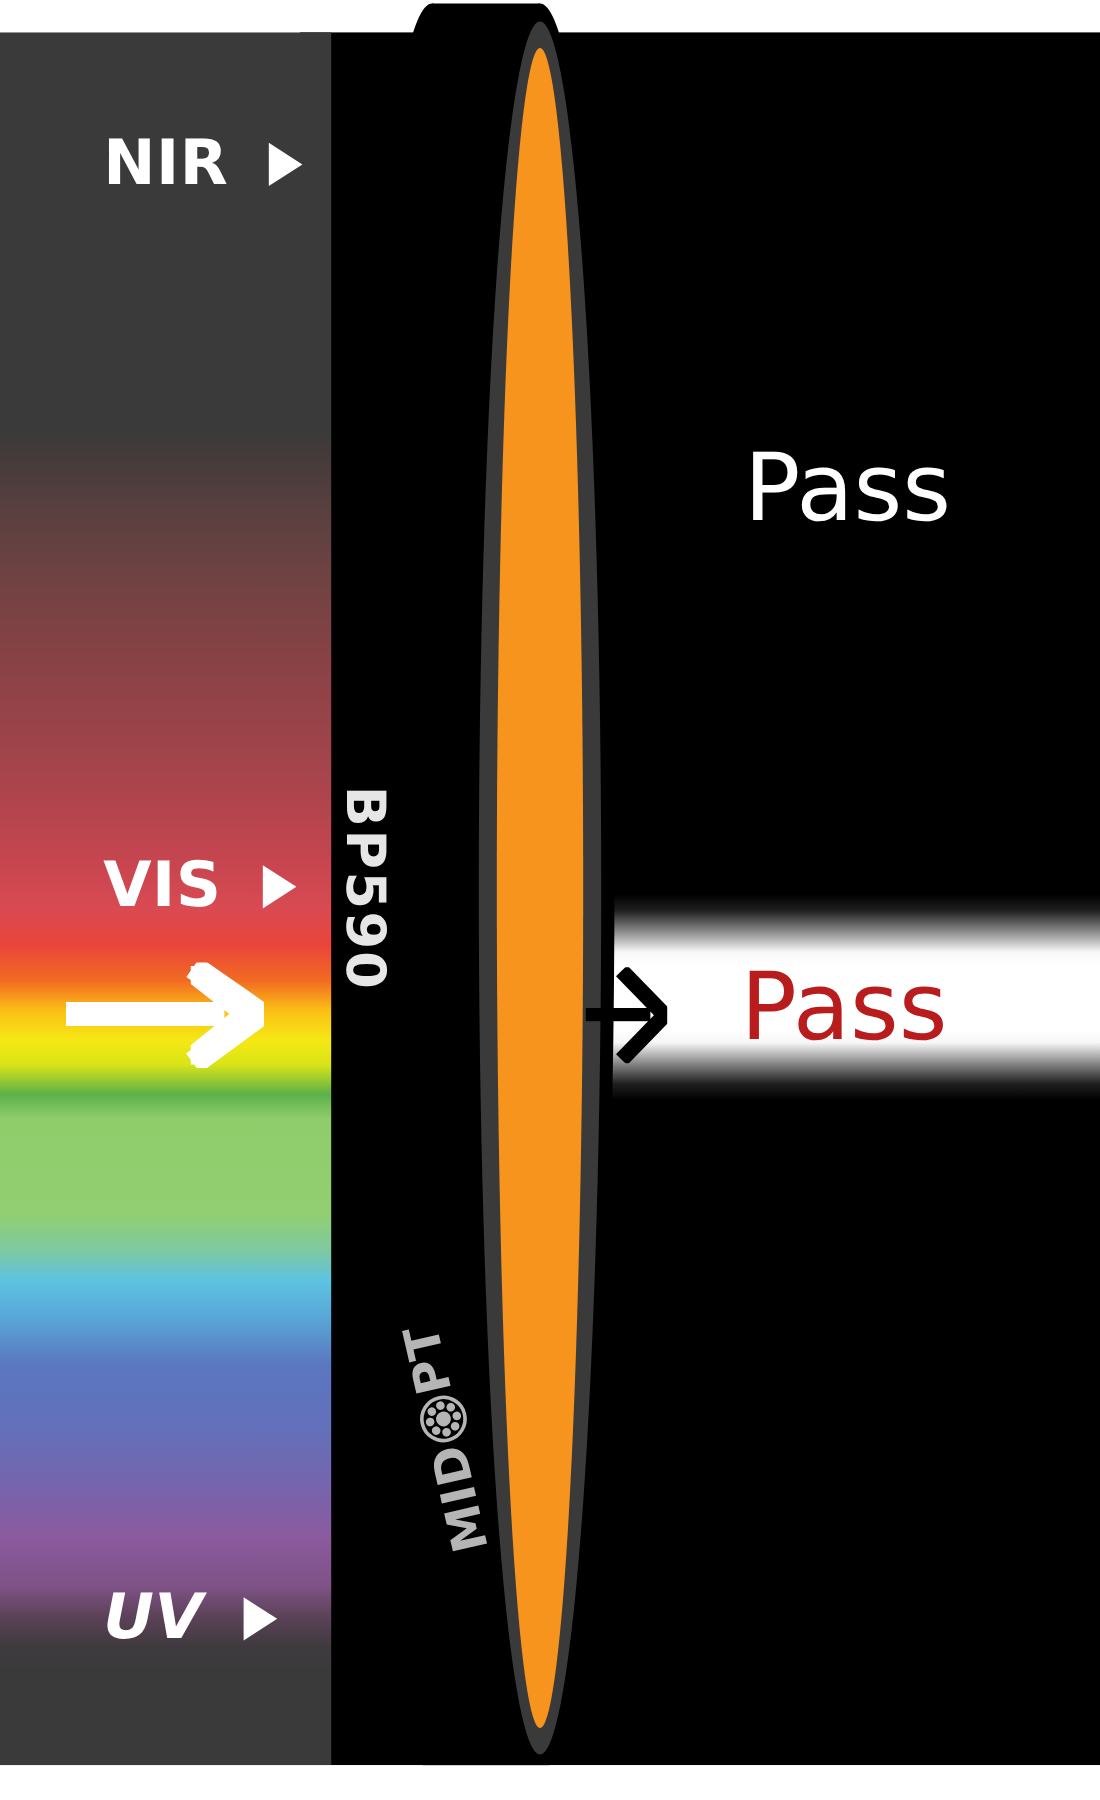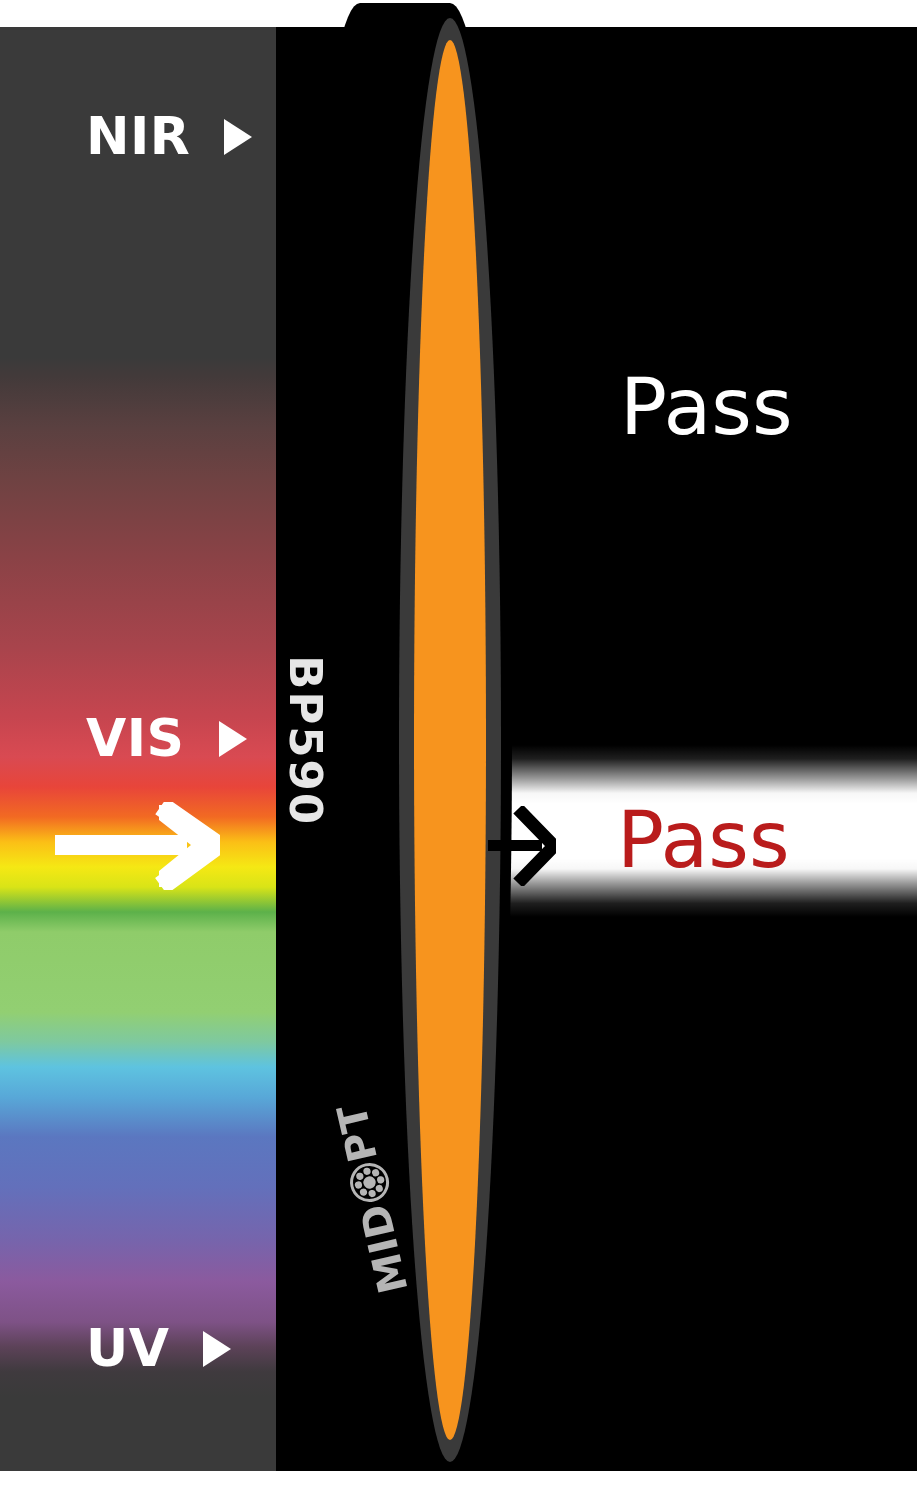--- a/index.html
+++ b/index.html
@@ -140,21 +140,21 @@
   .tri {
     width: 0; height: 0;
     border-left: 28px solid #ffffff;
     border-top: 18px solid transparent;
     border-bottom: 18px solid transparent;
     margin-left: 34px;
     margin-top: 2px;
   }
   #label-nir { left: 55px; top: 110px; }
   #label-vis { left: 55px; top: 712px; text-align: right; }
-  #label-uv  { left: 55px; top: 1322px; }
+  #label-uv  { left: 55px; top: 1322px; font-style: italic; }
 
   
   .white-arrow {
     position: absolute;
     left: 55px;
     top: 802px;
     width: 165px;
     height: 88px;
   }
 

